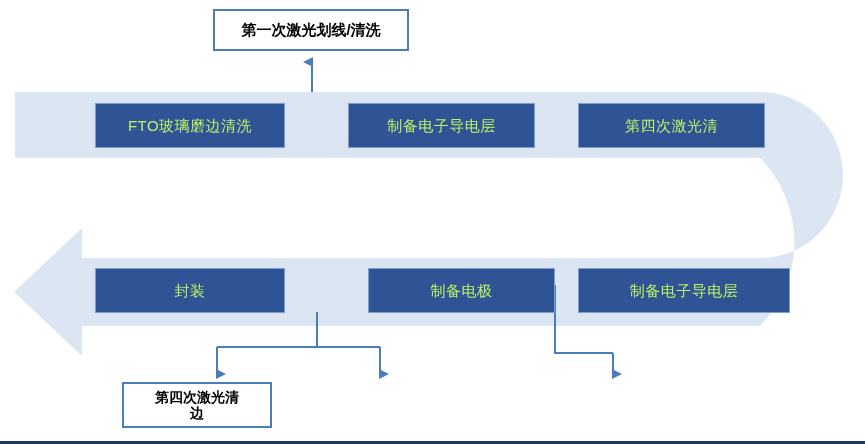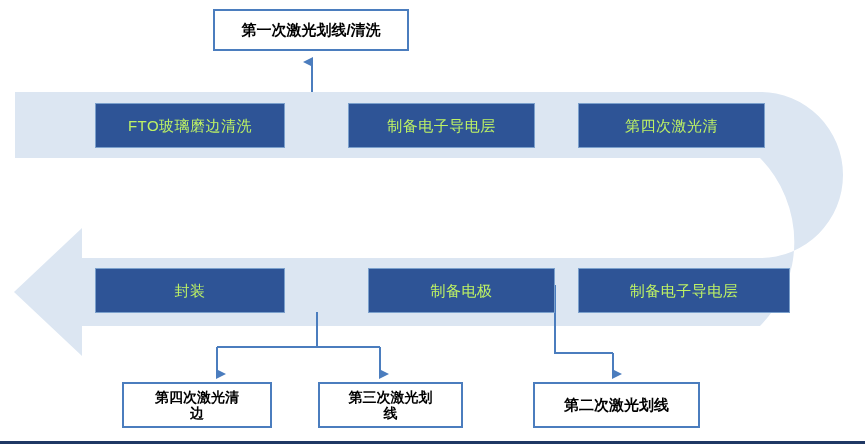--- a/index.html
+++ b/index.html
@@ -94,22 +94,15 @@
     <span>制备电极</span>
   </div>
   <div class="node process-box" style="left:578px;top:268px;width:212px;height:45px;">
     <span>制备电子导电层</span>
   </div>
 
   <div class="node laser-box two-line" style="left:122px;top:382px;width:150px;height:46px;flex-direction:column;">
     <span>第四次激光清</span>
     <span>边</span>
   </div>
-  <div class="node laser-box two-line" style="left:318px;top:382px;width:145px;height:46px;flex-direction:column;">
-    <span>第三次激光划</span>
-    <span>线</span>
-  </div>
-  <div class="node laser-box" style="left:533px;top:382px;width:167px;height:46px;">
-    <span>第二次激光划线</span>
-  </div>
 
   <div class="bottom-rule"></div>
 </div>
 
 </body></html>

